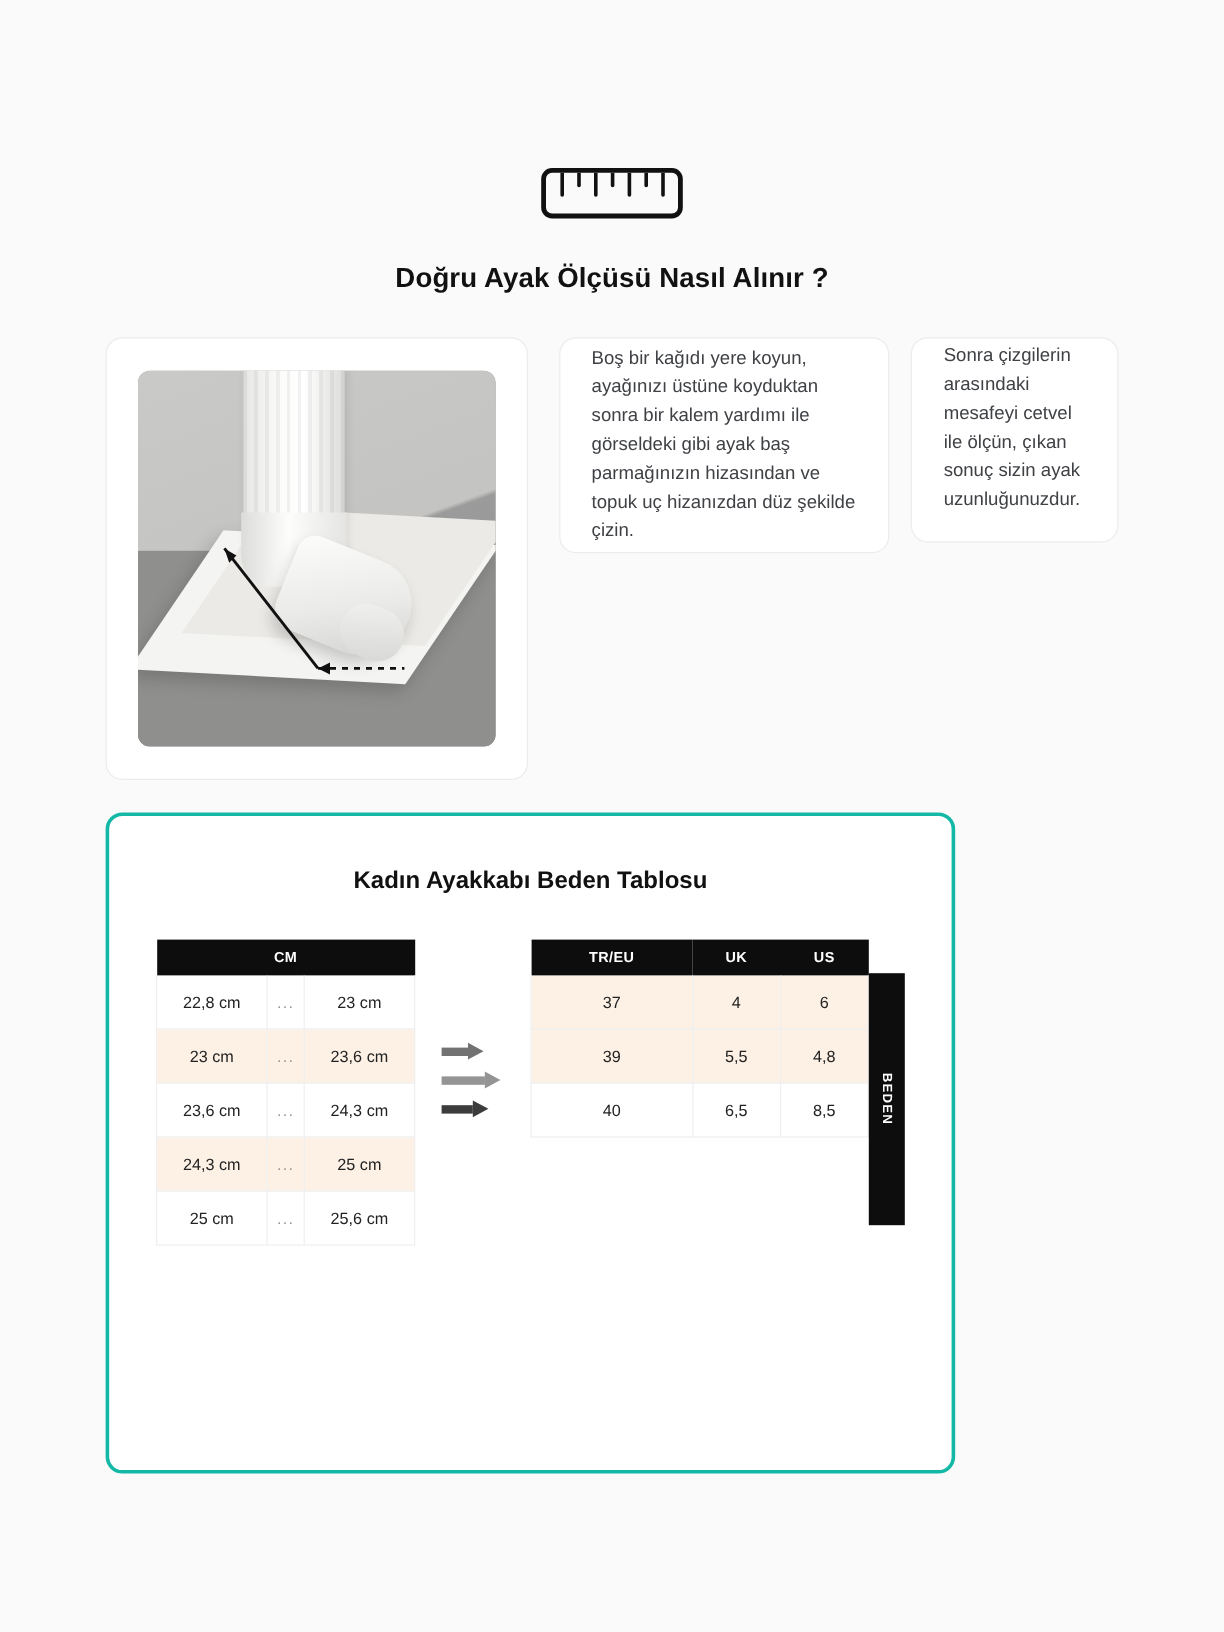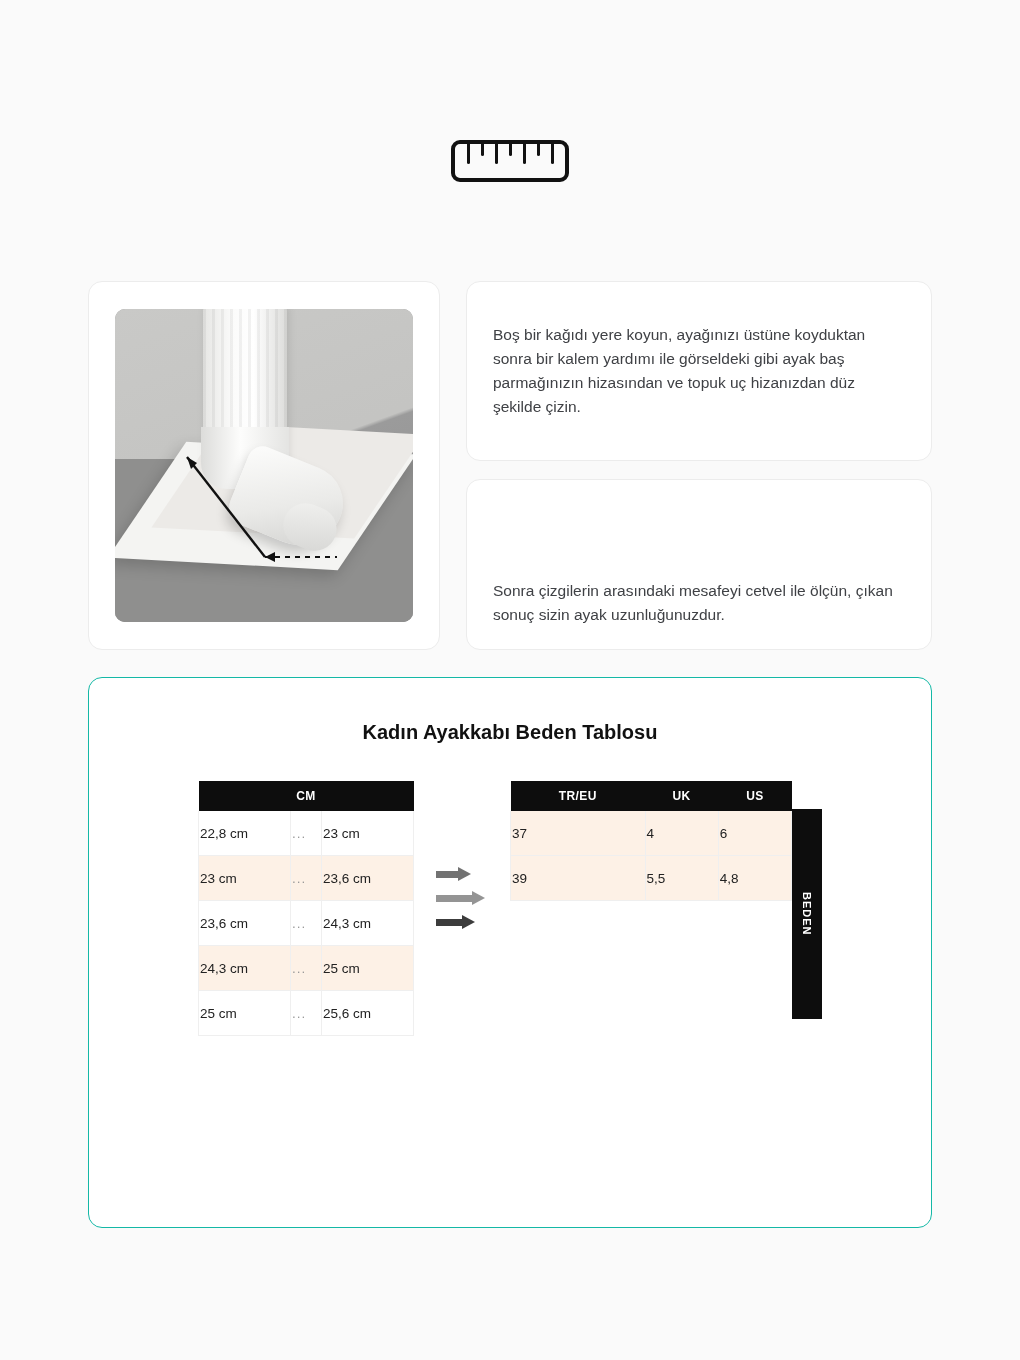--- a/index.html
+++ b/index.html
@@ -174,45 +174,45 @@
   }
   .photo svg.anno {
     position: absolute;
     left: 0; top: 0;
     width: 100%; height: 100%;
   }
 
   .text-col {
     width: 466px;
     display: flex;
-    flex-direction: column;
+    flex-direction: row;
     gap: 18px;
   }
   .text-card {
     padding: 22px 26px;
     box-sizing: border-box;
   }
   .text-card p {
     margin: 0;
     font-size: 15.5px;
     line-height: 1.55;
     color: #3f4145;
   }
   .text-card-1 { height: 180px; display: flex; align-items: center; }
   .text-card-2 { height: 171px; display: flex; align-items: flex-end; }
 
   
   .chart-card {
     position: absolute;
     top: 677px;
     left: 88px;
-    width: 844px;
+    width: 708px;
     height: 551px;
     background: #ffffff;
-    border: 1px solid #14b8a6;
+    border: 3px solid #14b8a6;
     border-radius: 14px;
     box-sizing: border-box;
   }
   .chart-title {
     margin-top: 43px;
     text-align: center;
     font-size: 20px;
     font-weight: bold;
     color: #111111;
   }
@@ -232,21 +232,21 @@
   th {
     background: #0d0d0d;
     color: #ffffff;
     font-size: 12px;
     font-weight: bold;
     height: 28px;
     letter-spacing: 0.4px;
   }
   td {
     height: 42px;
-    text-align: left;
+    text-align: center;
     border-bottom: 1px solid #efefef;
     border-left: 1px solid #efefef;
     border-right: 1px solid #efefef;
     background: #ffffff;
   }
   tr.alt td { background: #fdf1e6; }
   td.dots { color: #9a9a9a; letter-spacing: 1px; }
   .arrows {
     width: 96px;
     display: flex;
@@ -315,20 +315,21 @@
       <div class="tick" style="left:12px;height:20px;"></div>
       <div class="tick" style="left:26px;height:12px;"></div>
       <div class="tick" style="left:40px;height:20px;"></div>
       <div class="tick" style="left:54px;height:12px;"></div>
       <div class="tick" style="left:68px;height:20px;"></div>
       <div class="tick" style="left:82px;height:12px;"></div>
       <div class="tick" style="left:96px;height:20px;"></div>
     </div>
   </div>
 
+  <div class="main-title">Doğru Ayak Ölçüsü Nasıl Alınır ?</div>
 
   <div class="top-row">
 
     <div class="card photo-card">
       <div class="photo">
         <div class="wall"></div>
         <div class="floor-shade"></div>
         <div class="paper"></div>
         <div class="paper2"></div>
         <div class="leg"></div>
@@ -422,20 +423,25 @@
           <tr class="alt">
             <td>37</td>
             <td>4</td>
             <td>6</td>
           </tr>
           <tr class="alt">
             <td>39</td>
             <td>5,5</td>
             <td>4,8</td>
           </tr>
+          <tr>
+            <td>40</td>
+            <td>6,5</td>
+            <td>8,5</td>
+          </tr>
         </tbody>
       </table>
 
       <div class="beden-band">
         <span>BEDEN</span>
       </div>
 
     </div>
   </div>
 

